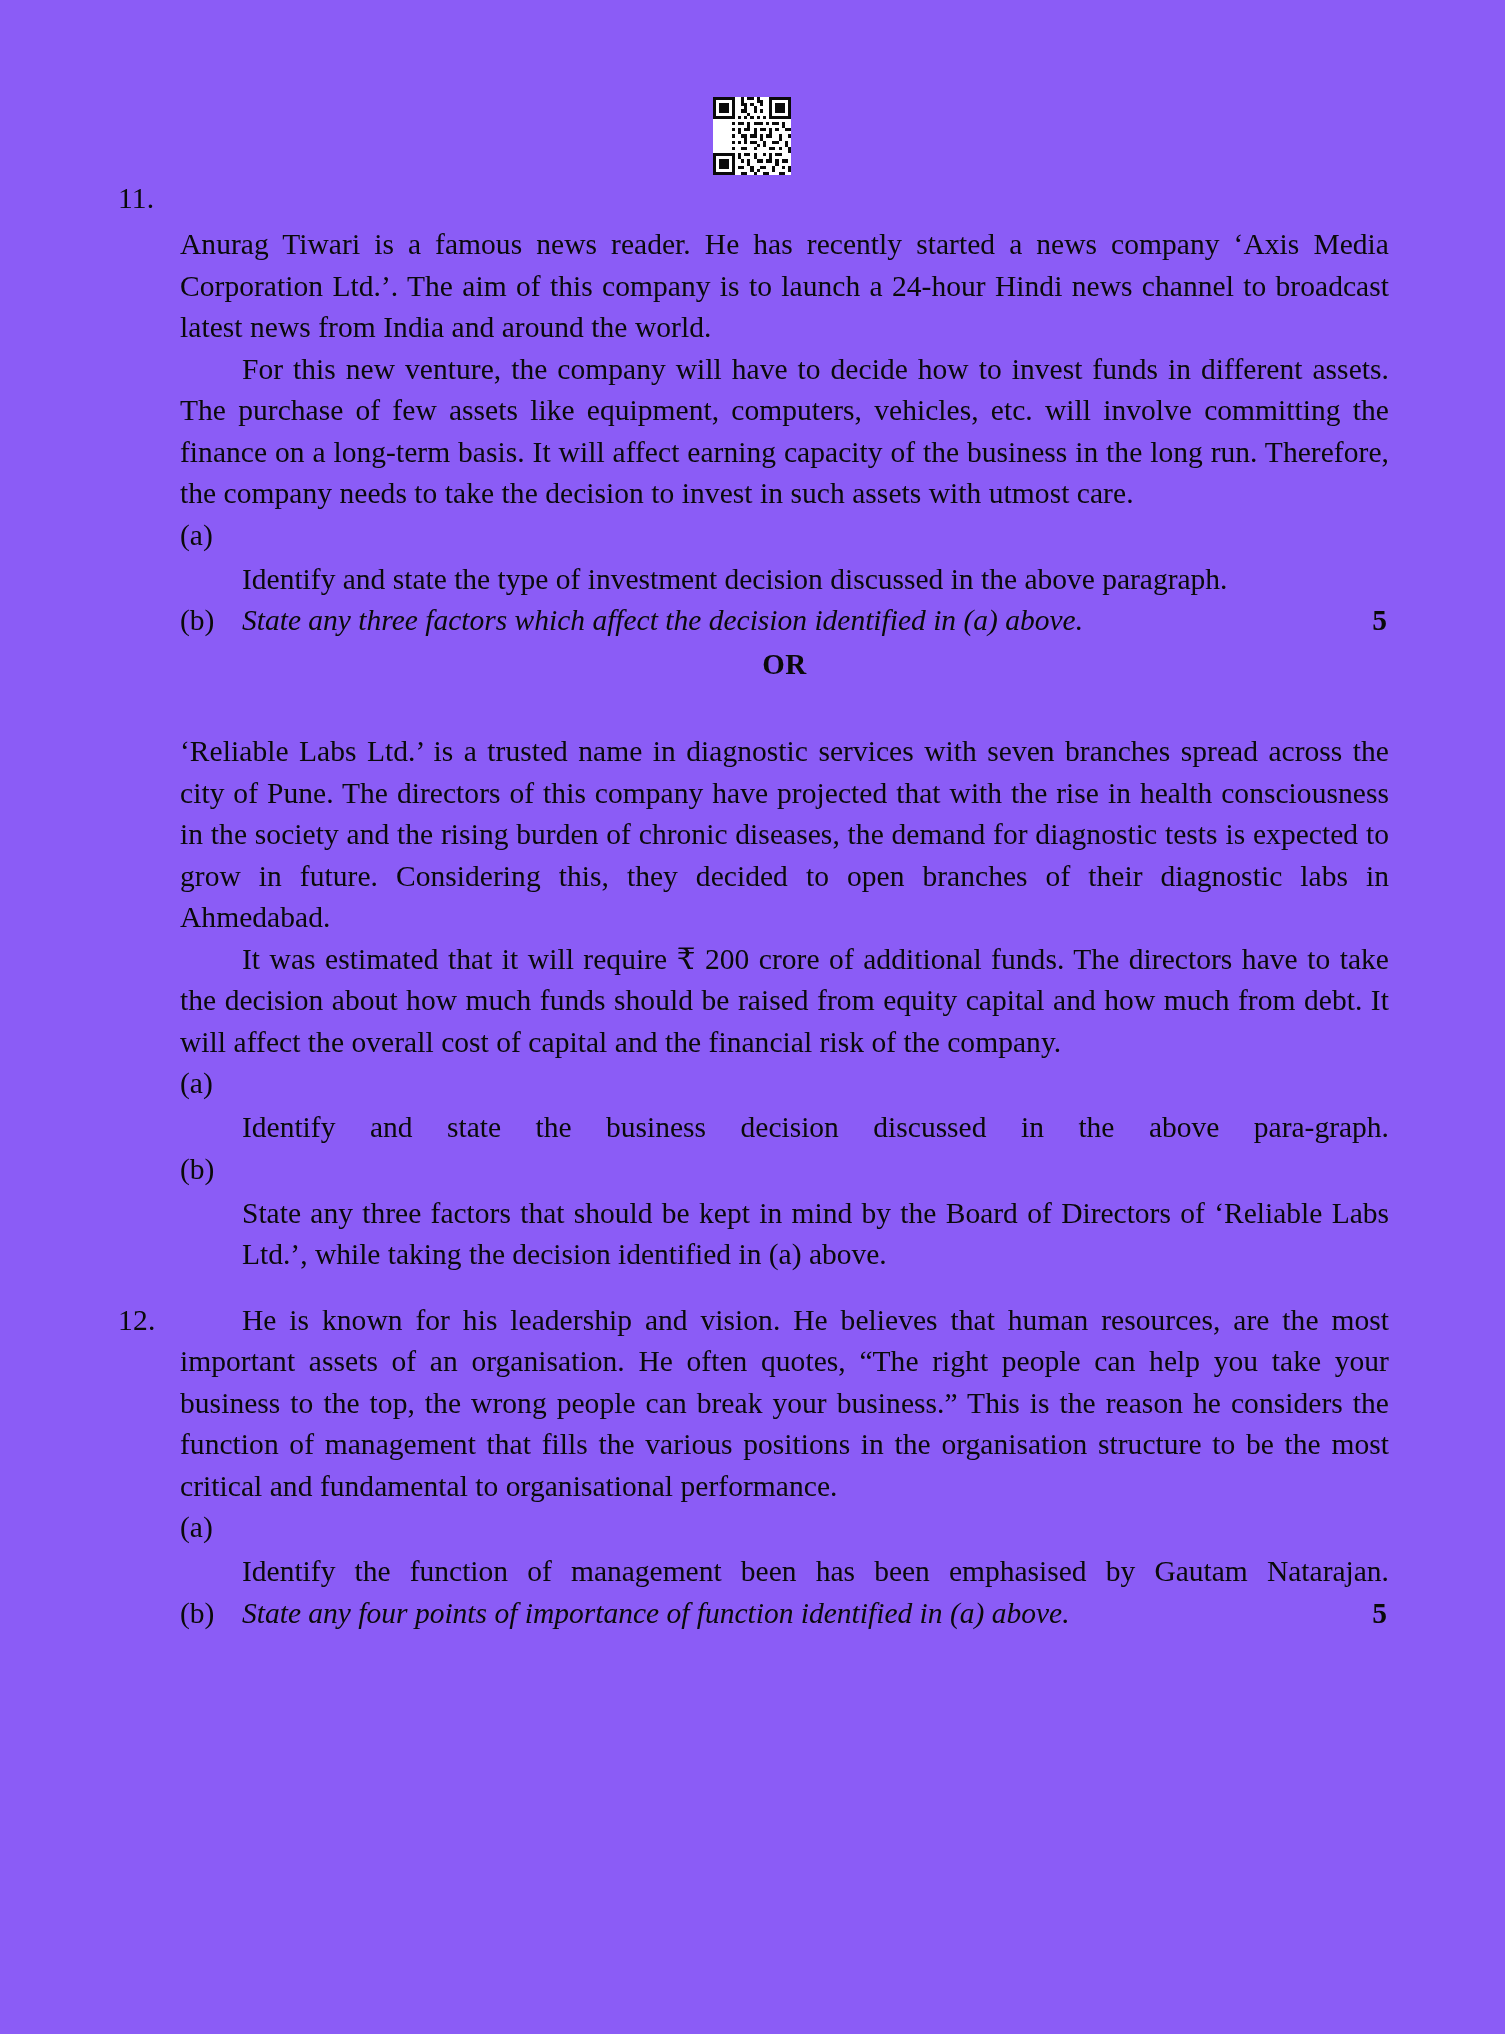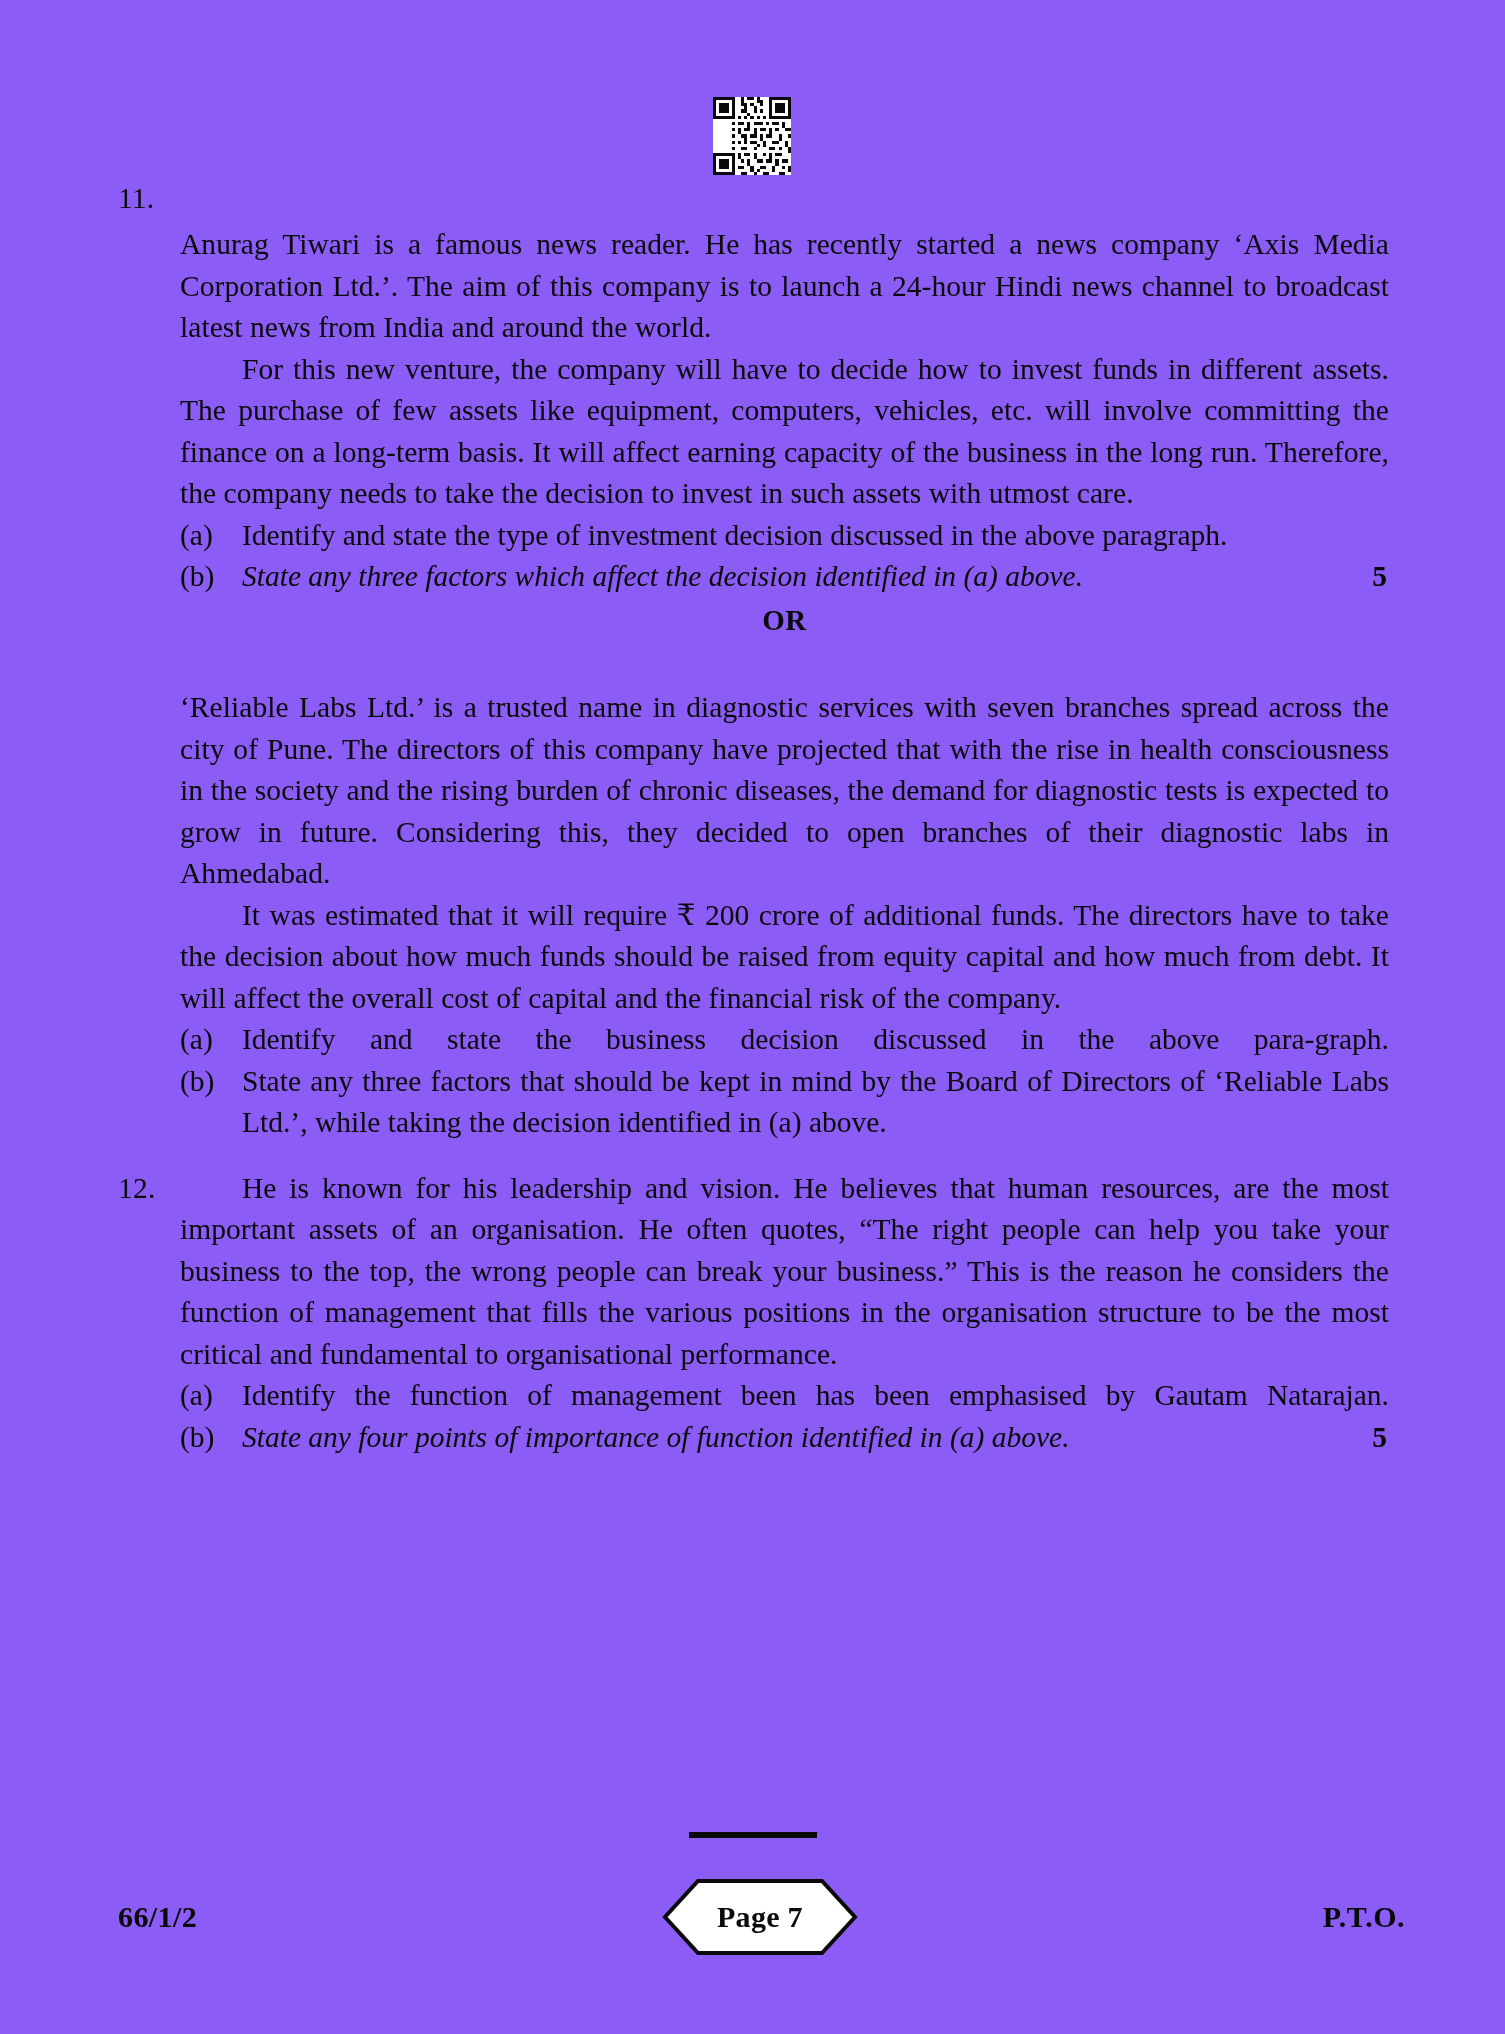--- a/index.html
+++ b/index.html
@@ -80,20 +80,21 @@
   .sub-label {
     width: 62px;
     flex: 0 0 62px;
   }
   .sub-text {
     flex: 1 1 auto;
     min-width: 0;
     text-align: justify;
     text-align-last: left;
     position: relative;
+    margin-top: 44px;
   }
   .sub-text.tight { text-align-last: left; }
   .sub-text.full { text-align-last: justify; }
   .line-with-marks {
     display: flex;
     align-items: flex-start;
   }
   .line-with-marks .lwm-text {
     flex: 1 1 auto;
     text-align: justify;
@@ -341,27 +342,14 @@
             <div class="lwm-text">State any four points of importance of function identified in (a) above.</div>
             <div class="lwm-mark">5</div>
           </div>
         </div>
 
       </div>
     </div>
 
   </div>
 
-  <div class="footer">
-    <div class="footer-rule"></div>
-    <div class="footer-row">
-      <div class="paper-code">66/1/2</div>
-      <div class="page-badge">
-        <svg viewBox="0 0 196 78" preserveAspectRatio="none" aria-hidden="true">
-          <polygon points="36,3 160,3 193,39 160,75 36,75 3,39" fill="#ffffff" stroke="#0a0a0a" stroke-width="4"></polygon>
-        </svg>
-        <span class="pb-text">Page 7</span>
-      </div>
-      <div class="pto">P.T.O.</div>
-    </div>
-  </div>
 
 </div>
 
 </body></html>

